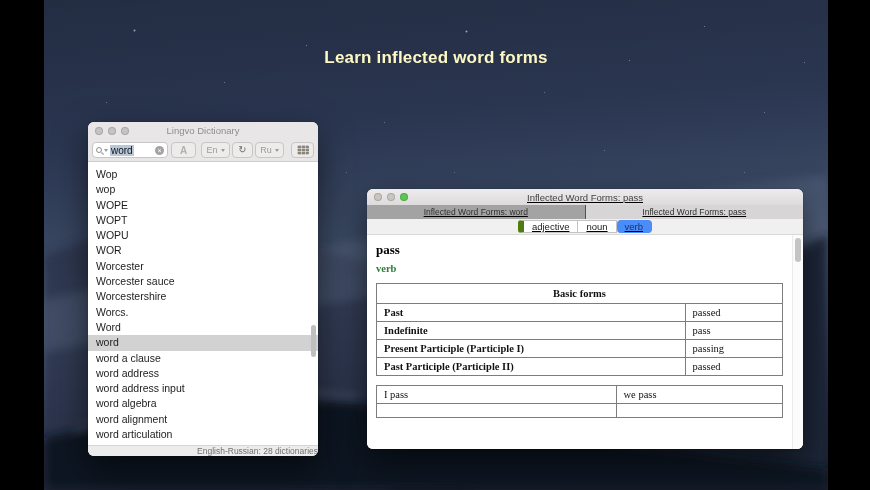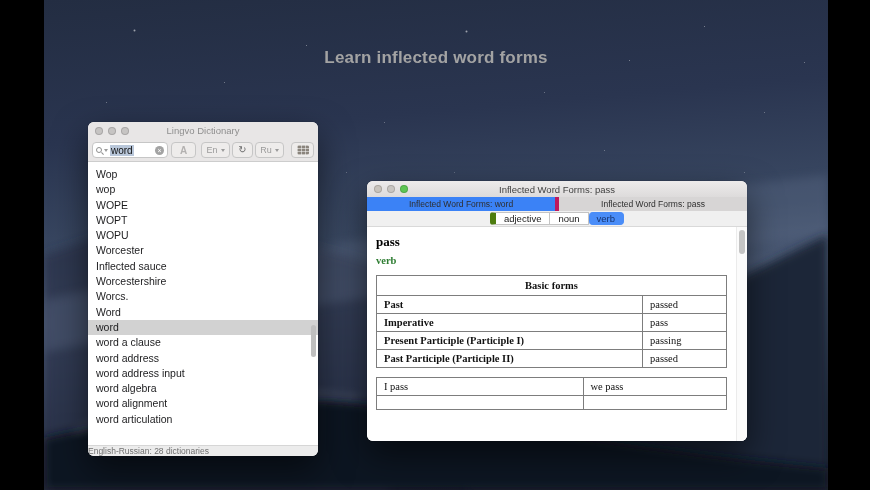--- a/index.html
+++ b/index.html
@@ -16,21 +16,21 @@
     422px 31px 0 .5px rgba(255,255,255,.55),500px 92px 0 0 rgba(255,255,255,.4),
     585px 60px 0 0 rgba(255,255,255,.5),660px 26px 0 0 rgba(255,255,255,.5),
     720px 112px 0 0 rgba(255,255,255,.4),152px 152px 0 0 rgba(255,255,255,.35),
     302px 172px 0 0 rgba(255,255,255,.35),560px 150px 0 0 rgba(255,255,255,.4),
     700px 172px 0 0 rgba(255,255,255,.35),62px 102px 0 0 rgba(255,255,255,.45),
     240px 212px 0 0 rgba(255,255,255,.3),640px 212px 0 0 rgba(255,255,255,.3),
     410px 172px 0 0 rgba(255,255,255,.3),760px 62px 0 0 rgba(255,255,255,.45),
     120px 252px 0 0 rgba(255,255,255,.25),690px 262px 0 0 rgba(255,255,255,.25); }
 
   .headline { position:absolute; left:44px; top:48px; width:784px; text-align:center;
-    color:#a3a3a3; font-size:17px; font-weight:bold; letter-spacing:.2px; }
+    color:#fef9c3; font-size:17px; font-weight:bold; letter-spacing:.2px; }
 
   
   .window { position:absolute; background:#fff; border-radius:6px; overflow:hidden;
     box-shadow:0 14px 34px rgba(0,0,0,.55), 0 0 1px rgba(0,0,0,.5); }
   .titlebar { height:17px; display:flex; align-items:center; position:relative; flex:none; }
   .lights { position:absolute; left:7px; top:0; height:100%; display:flex; align-items:center; gap:5px; }
   .light { width:8px; height:8px; border-radius:50%; border:.5px solid rgba(0,0,0,.15); }
   .wtitle { flex:1; text-align:center; font-size:9.5px; }
 
   
@@ -58,30 +58,30 @@
   .btn-dict { width:23px; margin-left:7px; }
   .gridicon { width:12px; height:10px; border-radius:2px; background:#8a847c;
     background-image:repeating-linear-gradient(0deg,rgba(255,255,255,.5) 0 1px,transparent 1px 3px),
       repeating-linear-gradient(90deg,rgba(255,255,255,.5) 0 1px,transparent 1px 4px); }
   .gap2 { width:2px; flex:none; } .gap5 { width:5px; flex:none; }
   .list { position:absolute; left:0; right:0; top:41px; bottom:11px; background:#fff; overflow:hidden; padding-top:4px; }
   .list-row { height:15.3px; line-height:15.3px; padding-left:8px; font-size:10.5px; color:#1c1c1e; white-space:nowrap; }
   .list-row.selected { background:#d2d2d2; }
   .list-thumb { position:absolute; right:2px; top:203px; width:5px; height:32px; background:#bfbfbf; border-radius:3px; }
   .statusbar { position:absolute; left:0; right:0; bottom:0; height:11px; background:#ececec;
-    border-top:1px solid #d6d6d6; text-align:left; font-size:8.5px; line-height:10px; color:#6f6f6f; }
-
-  
-  .win-forms { left:367px; top:181px; width:380px; height:260px; }
+    border-top:1px solid #d6d6d6; text-align:right; font-size:8.5px; line-height:10px; color:#6f6f6f; }
+
+  
+  .win-forms { left:367px; top:189px; width:436px; height:260px;text-decoration:underline; }
   .win-forms .titlebar { background:linear-gradient(#edebeb,#dddbdb); height:16px; }
   .win-forms .wtitle { color:#3f3f3f; }
   .l-gray1 { background:#c9c4bd; } .l-gray2 { background:#c9c6c2; } .l-green { background:var(--traffic-green,#5ec654); }
   .tabbar { height:14px; display:flex; }
   .tab { flex:1; font-size:8.5px; line-height:14px; text-align:center; color:#2e2e2e;
-    background:#3b82f6; border-right:4px solid #be185d; overflow:hidden; white-space:nowrap; }
+    background:#a3a3a3; border-right:1px solid #be185d; overflow:hidden; white-space:nowrap; }
   .tab:last-child { border-right:none; }
   .tab.active { background:#d7d5d5; }
   .posbar { height:16px; background:#f0f0f0; border-bottom:1px solid #d9d9d9;
     display:flex; align-items:center; justify-content:center; }
   .segctl { display:flex; align-items:center; }
   .seg { height:13px; line-height:12px; padding:0 8px; font-size:9.5px; color:#1a1a1a;
     background:#fff; border:1px solid #c4c4c4; border-left:none; }
   .seg-first { border-left:6px solid #4d7c0f; border-radius:3px 0 0 3px; }
   .seg-last { border-radius:0 3px 3px 0; }
   .seg-sel { background:var(--accent,#4a8df8); border-color:var(--accent,#4a8df8);
@@ -160,22 +160,23 @@
       <div class="tbtn btn-dict">
         <span class="gridicon"></span>
       </div>
     </div>
     <div class="list">
         <div class="list-row">Wop</div>
         <div class="list-row">wop</div>
         <div class="list-row">WOPE</div>
         <div class="list-row">WOPT</div>
         <div class="list-row">WOPU</div>
+        <div class="list-row">WOR</div>
         <div class="list-row">Worcester</div>
-        <div class="list-row">Inflected sauce</div>
+        <div class="list-row">Worcester sauce</div>
         <div class="list-row">Worcestershire</div>
         <div class="list-row">Worcs.</div>
         <div class="list-row">Word</div>
         <div class="list-row selected">word</div>
         <div class="list-row">word a clause</div>
         <div class="list-row">word address</div>
         <div class="list-row">word address input</div>
         <div class="list-row">word algebra</div>
         <div class="list-row">word alignment</div>
         <div class="list-row">word articulation</div>
@@ -211,21 +212,21 @@
       <table class="ftable t-basic">
             <tbody>
               <tr>
                 <td colspan="2" class="thead">Basic forms</td>
               </tr>
               <tr>
                 <td class="c-bold">Past</td>
                 <td>passed</td>
               </tr>
               <tr>
-                <td class="c-bold">Imperative</td>
+                <td class="c-bold">Indefinite</td>
                 <td>pass</td>
               </tr>
               <tr>
                 <td class="c-bold">Present Participle (Participle I)</td>
                 <td>passing</td>
               </tr>
               <tr>
                 <td class="c-bold">Past Participle (Participle II)</td>
                 <td>passed</td>
               </tr>

